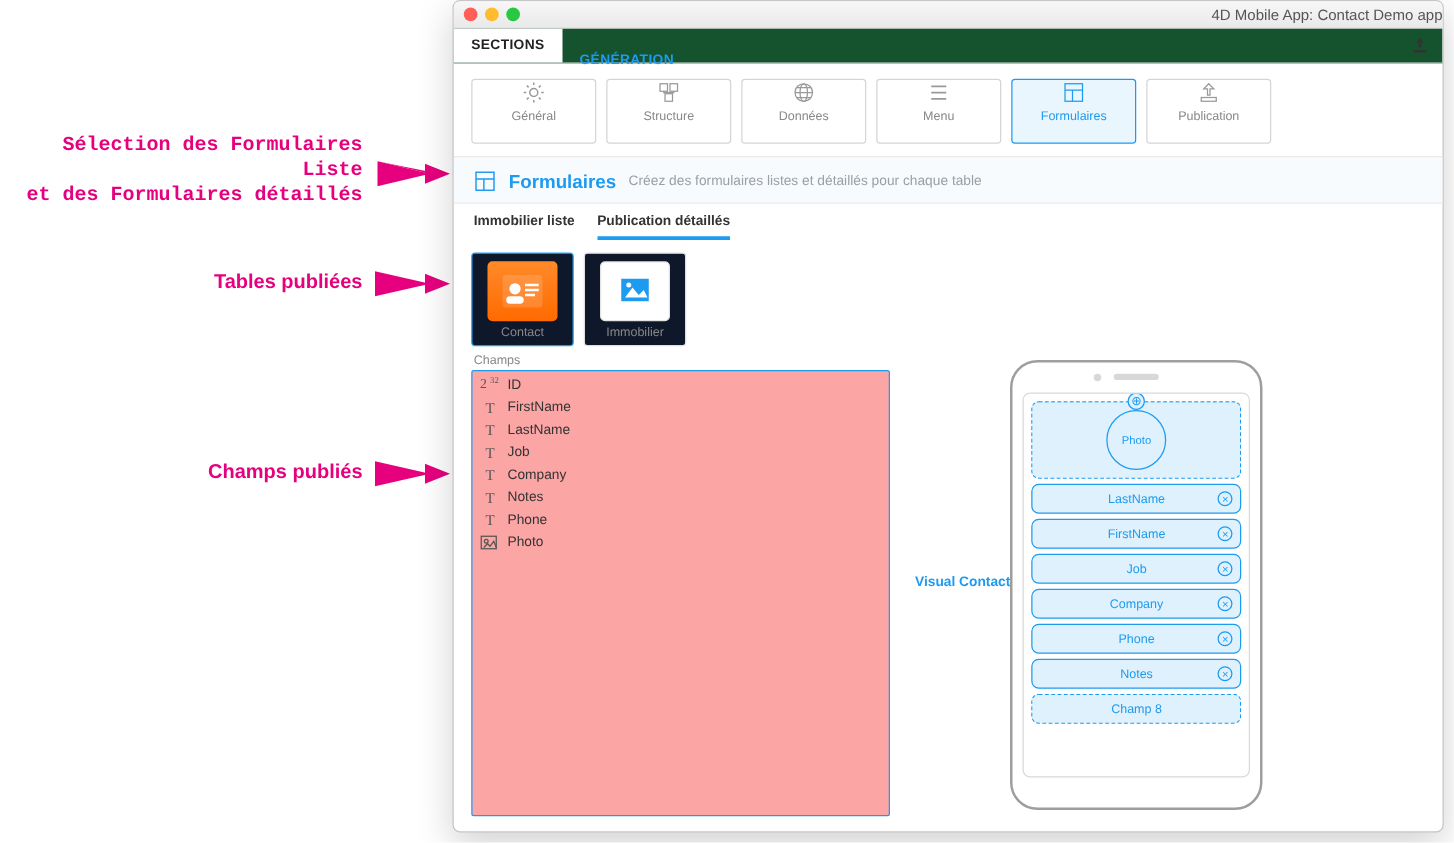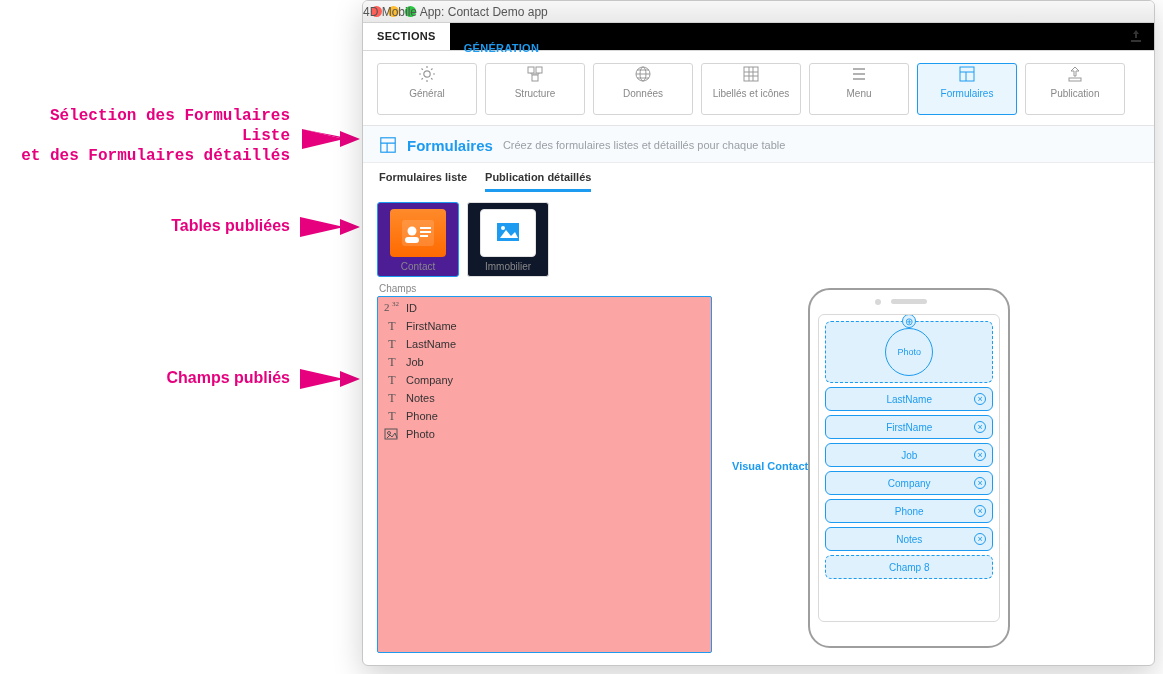--- a/index.html
+++ b/index.html
@@ -49,28 +49,28 @@
     align-items: center;
     position: relative;
     padding: 0 8px;
   }
   .traffic { display: flex; gap: 6px; }
   .traffic span { width: 11px; height: 11px; border-radius: 50%; display: inline-block; }
   .tl-close { background:#ff5f57; }
   .tl-min   { background:#febc2e; }
   .tl-max   { background:#28c840; }
   .titlebar .title {
-    position: absolute; left:0; right:16px; text-align:left;
+    position: absolute; left:0; right:0; text-align:right;
     font-size: 12px; color:#555;
   }
 
   
   .tabrow {
     height: 28px;
-    background: #000000;
+    background: #14532d;
     border-bottom: 1px solid #d8d8d8;
     display: flex; align-items:stretch;
     position: relative;
   }
   .tabrow .tab {
     padding: 0 14px;
     display:flex; align-items:center;
     font-size: 11px; font-weight:700;
     letter-spacing: .3px;
     color: #1d9bf0;
@@ -136,21 +136,21 @@
   .tablecards {
     display:flex; gap:8px; padding:10px 14px 6px 14px;
   }
   .tcard {
     width: 82px;
     border:1px solid #e0e0e0; border-radius:3px;
     padding: 6px 4px 4px 4px;
     display:flex; flex-direction:column; align-items:center;
     background:#0f172a; cursor:pointer;
   }
-  .tcard.active { border-color:#1d9bf0; background:#4c1d95; }
+  .tcard.active { border-color:#1d9bf0; background:#0f172a; }
   .tcard .pic {
     width:56px; height:48px; border-radius:4px;
     display:flex; align-items:center; justify-content:center;
   }
   .tcard .cap { font-size:10px; color:#888; margin-top:4px; }
   .pic-contact {
     background: linear-gradient(#ff8a2a,#ff6a00);
     color:#fff;
   }
   .pic-immo {
@@ -340,29 +340,20 @@
             <circle cx="10" cy="10" r="7" fill="none" stroke="currentColor"></circle>
             <ellipse cx="10" cy="10" rx="3" ry="7" fill="none" stroke="currentColor"></ellipse>
             <path d="M3 10h14M4 6h12M4 14h12" stroke="currentColor" fill="none"></path>
           </svg>
         </div>
       <span>Données</span>
     </div>
     <div class="tbtn">
       <div class="ico">
           <svg viewBox="0 0 20 20">
-            <rect x="3" y="3" width="14" height="14" fill="none" stroke="currentColor"></rect>
-            <path d="M3 8h14M3 12h14M8 3v14M12 3v14" stroke="currentColor"></path>
-          </svg>
-        </div>
-      <span>Libellés et icônes</span>
-    </div>
-    <div class="tbtn">
-      <div class="ico">
-          <svg viewBox="0 0 20 20">
             <path d="M4 5h12M4 10h12M4 15h12" stroke="currentColor" stroke-width="1.4"></path>
           </svg>
         </div>
       <span>Menu</span>
     </div>
     <div class="tbtn active">
       <div class="ico">
           <svg viewBox="0 0 20 20">
             <rect x="3" y="3" width="14" height="14" fill="none" stroke="currentColor"></rect>
             <path d="M3 8h14M9 8v9" stroke="currentColor"></path>
@@ -386,21 +377,21 @@
       <svg viewBox="0 0 20 20">
           <rect x="2" y="2" width="16" height="16" fill="none" stroke="currentColor" stroke-width="1.3"></rect>
           <path d="M2 8h16M9 8v10" stroke="currentColor" stroke-width="1.3"></path>
         </svg>
     </div>
     <div class="sh-title">Formulaires</div>
     <div class="sh-sub">Créez des formulaires listes et détaillés pour chaque table</div>
   </div>
 
   <div class="subtabs">
-    <div class="st">Formulaires liste</div>
+    <div class="st">Immobilier liste</div>
     <div class="st active">Publication détaillés</div>
   </div>
 
   <div class="tablecards">
     <div class="tcard active">
       <div class="pic pic-contact">
         <svg width="34" height="28" viewBox="0 0 34 28">
             <rect x="1" y="1" width="32" height="26" rx="3" fill="#fff" opacity="0.15"></rect>
             <circle cx="11" cy="12" r="4.5" fill="#fff"></circle>
             <rect x="4" y="18" width="14" height="6" rx="3" fill="#fff"></rect>

